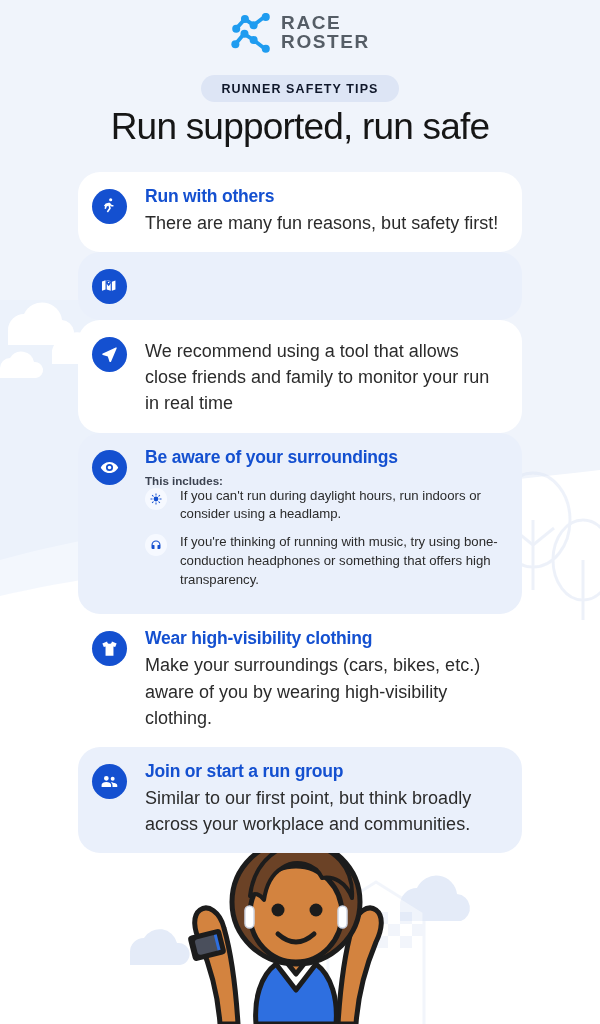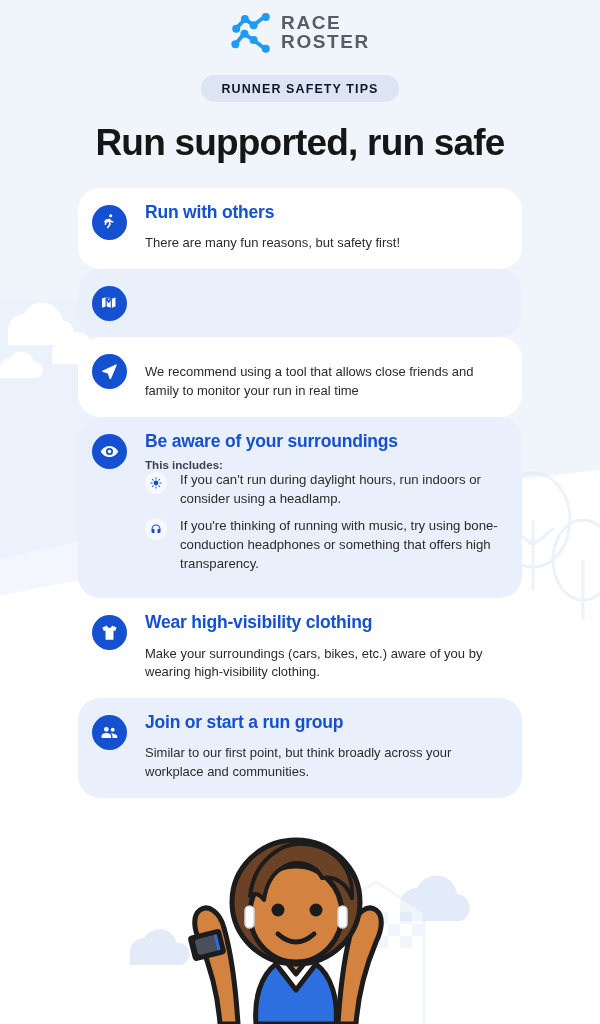--- a/index.html
+++ b/index.html
@@ -28,21 +28,21 @@
   #logo-text span{ display:block; }
 
   #badge{
     display:inline-block; margin-top:18px;
     background:#dde5f5; color:#0f172a;
     font-size:12.5px; font-weight:bold; letter-spacing:1.1px;
     padding:7px 20px 6px; border-radius:999px;
   }
 
   #page-title{
-    margin-top:20px; font-size:37px; font-weight:bold;
+    margin-top:4px; font-size:37px; font-weight:normal;
     color:#161616; letter-spacing:-0.8px;
   }
 
   
   #cards{ position:relative; z-index:3; margin:24px 78px 0 78px; }
   .card{ display:flex; padding:14px 20px 16px 14px;border-radius:22px; }
   .card.alt{ background:#eaf0fb; }
   .card.plain{ background:#ffffff; }
 
   .card-icon{
@@ -50,21 +50,21 @@
     background:#1450d0; display:flex; align-items:center; justify-content:center;
     margin-top:3px;
   }
   .card-icon svg{ width:19px; height:19px; fill:#ffffff; }
   .card-body{ padding-left:18px; flex:1 1 auto; }
   .card-title{
     font-size:17.5px; font-weight:bold; color:#1450d0;
     letter-spacing:-0.2px; line-height:1.15;
   }
   .card-desc{
-    margin-top:12px; font-size:13px; color:#2b2b2b;
+    margin-top:4px; font-size:18px; color:#2b2b2b;
     line-height:1.45;
   }
   .sub-head{
     margin-top:7px; font-size:11.6px; font-weight:bold; color:#3b4250;
   }
   .sub-list{ margin-top:0; }
   .sub-item{ display:flex; margin-bottom:9px; }
   .sub-icon{
     flex:0 0 auto; width:22px; height:22px; border-radius:50%;
     background:#f6f9ff; display:flex; align-items:center; justify-content:center;

